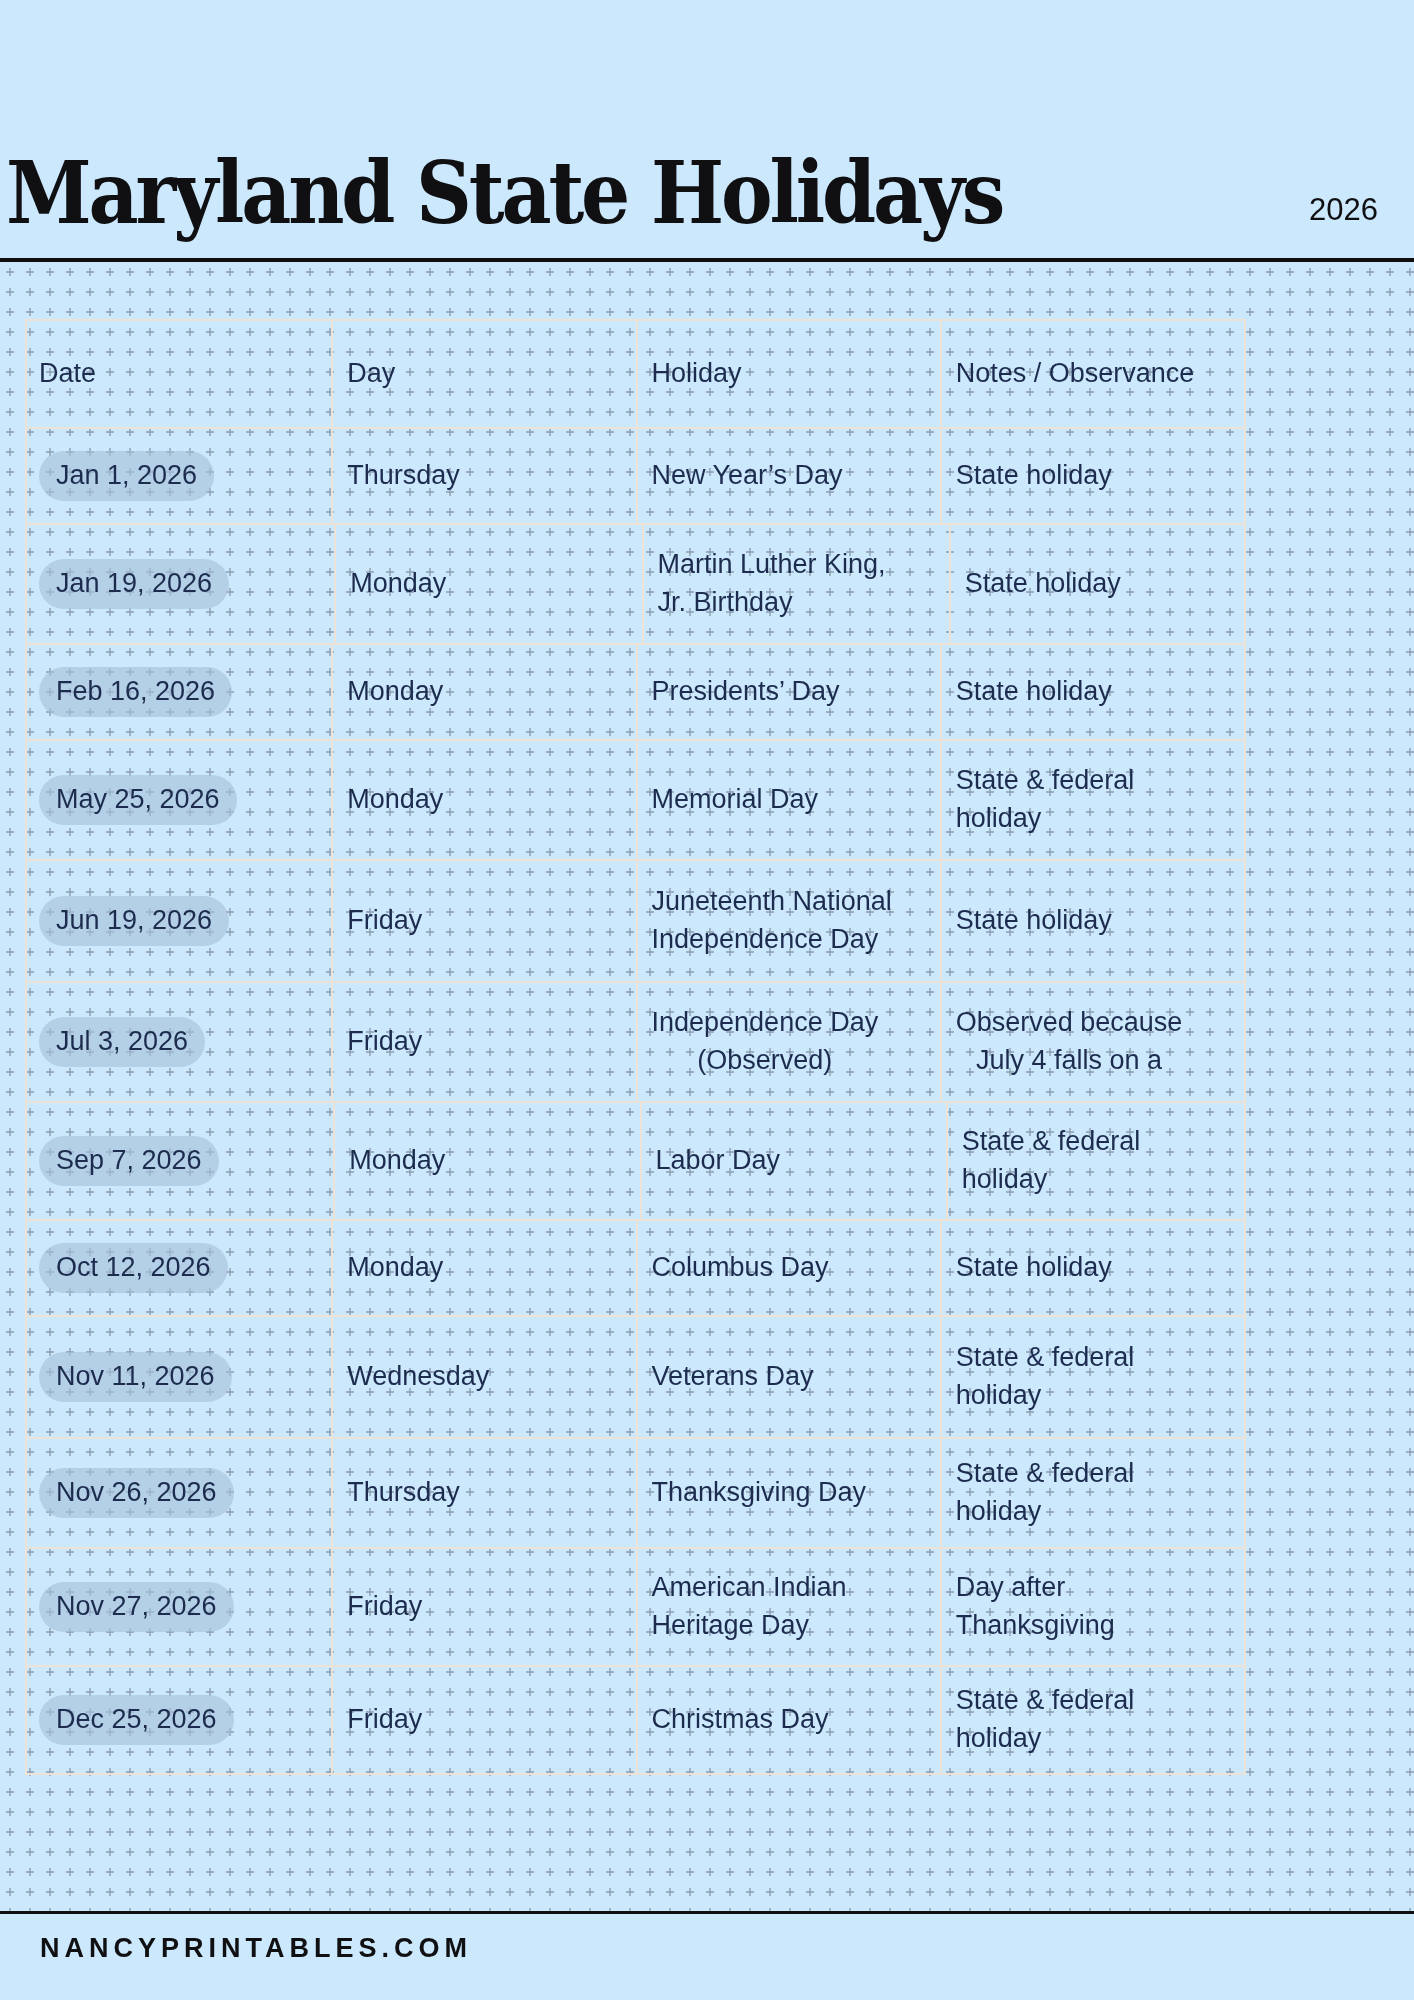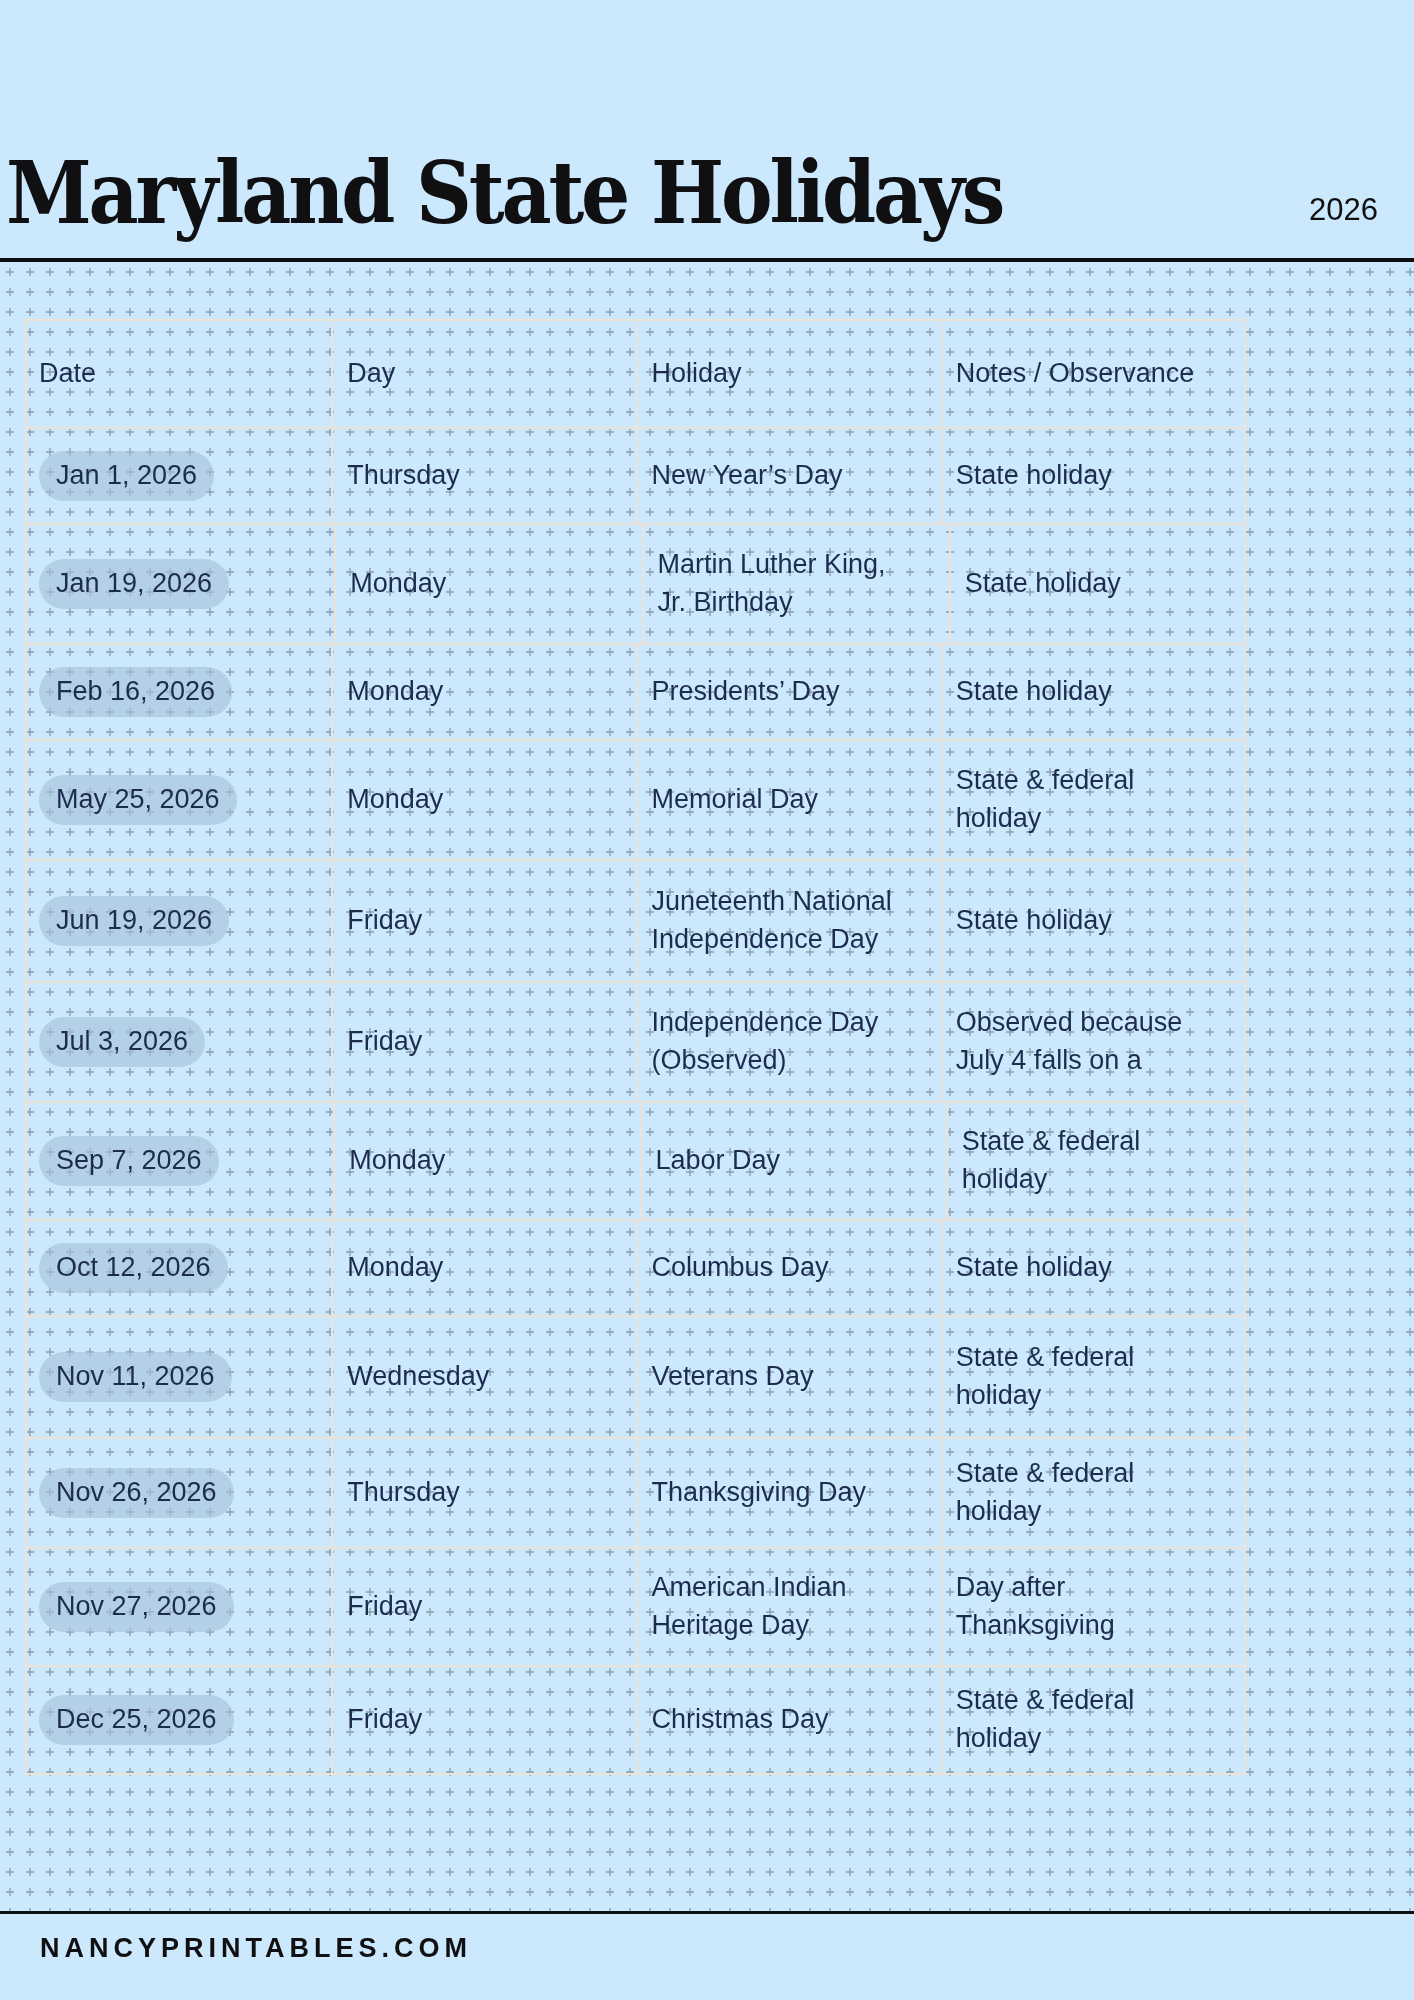--- a/index.html
+++ b/index.html
@@ -39,21 +39,21 @@
     color:var(--text-navy);font-size:27px;
   }
   .t-row{display:grid;grid-template-columns:1fr 1fr 1fr 1fr;}
   .t-head{min-height:106px;}
   .t-body .t-row{border-top:2px solid var(--table-border);}
   .t-body .t-row:nth-child(1){min-height:96px;}
   .t-body .t-row:nth-child(2){min-height:120px;gap:12px;}
   .t-body .t-row:nth-child(3){min-height:96px;}
   .t-body .t-row:nth-child(4){min-height:120px;}
   .t-body .t-row:nth-child(5){min-height:122px;}
-  .t-body .t-row:nth-child(6){min-height:120px;}
+  .t-body .t-row:nth-child(6){min-height:120px;text-align:center;}
   .t-body .t-row:nth-child(7){min-height:118px;gap:8px;}
   .t-body .t-row:nth-child(8){min-height:96px;}
   .t-body .t-row:nth-child(9){min-height:122px;}
   .t-body .t-row:nth-child(10){min-height:110px;}
   .t-body .t-row:nth-child(11){min-height:118px;}
   .t-body .t-row:nth-child(12){min-height:108px;}
   .cell{
     display:flex;align-items:center;
     padding:10px 18px 10px 14px;
     border-left:2px solid var(--table-border);

